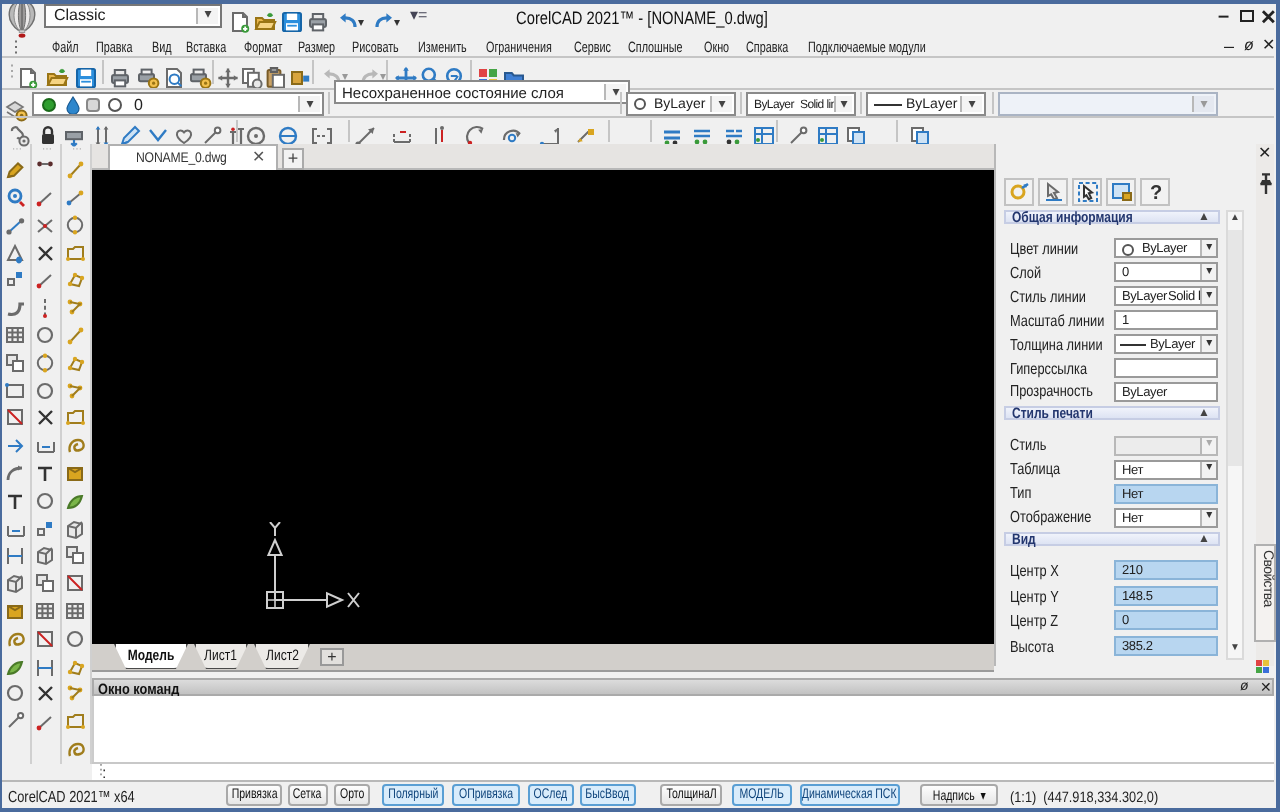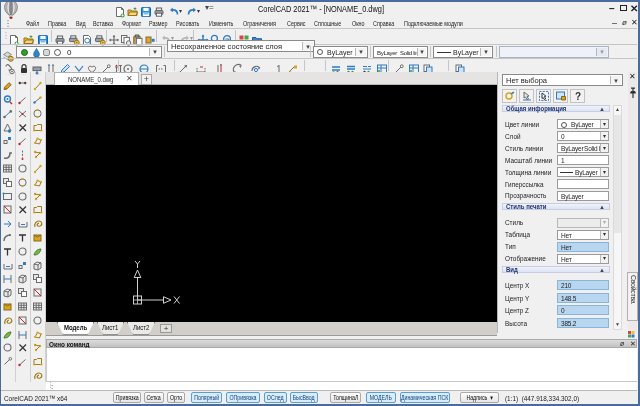--- a/index.html
+++ b/index.html
@@ -32,20 +32,21 @@
     <div class="abs" style="left:0;top:404px;width:640px;height:2px;background:#4a6b9d;z-index:50;"></div>
     <div class="abs" style="left:0;top:0;width:637px;height:15px;background:#f0f0f0;"></div>
     <div class="abs" style="left:3px;top:0px;"><svg class="ico" width="16" height="19" viewBox="0 0 16 19" style="">
         <path d="M8 .5C3.8.5 1.6 3.6 1.6 7.4c0 3.4 2.4 6.3 4.4 7.6h4c2-1.3 4.4-4.2 4.4-7.6C14.4 3.6 12.2.5 8 .5z" fill="#b9b9b9" stroke="#6f6f6f" stroke-width="0.7"></path>
         <path d="M8 0.5C5.4.5 4 3.8 4 7.8 4 11 5.4 14 6.6 15h2.8C10.6 14 12 11 12 7.8 12 3.8 10.6.5 8 .5z" fill="#eceaea" stroke="#8a8a8a" stroke-width="0.5"></path>
         <path d="M8 .5C6.9.5 6.2 3.8 6.2 7.8c0 3.2.7 6.2 1.3 7.2h1c.6-1 1.3-4 1.3-7.2C9.8 3.8 9.1.5 8 .5z" fill="#9c9a9a" stroke="#6f6f6f" stroke-width="0.5"></path>
         <path d="M8 .5v14.5" stroke="#5f5f5f" stroke-width="0.6"></path>
         <rect x="6.6" y="15" width="2.8" height="1.2" fill="#d0d0d0" stroke="#8a8a8a" stroke-width="0.4"></rect>
         <ellipse cx="8" cy="17.8" rx="1.7" ry="1.1" fill="#b01818"></ellipse>
       </svg></div>
+    <div class="combo" style="left:22px;top:2px;width:89px;height:12px;line-height:10px;padding-left:4px;border-color:#777;">Classic<span class="arr">▾</span></div>
     <div class="abs" style="left:114px;top:2px;"><svg class="ico" width="12" height="12" viewBox="0 0 12 12" style="">
         <path d="M2.5 1.5h5l2 2v7h-7z" fill="#fff" stroke="#6b6b6b"></path>
         <path d="M7.5 1.5v2h2" fill="none" stroke="#6b6b6b"></path>
         <circle cx="8.6" cy="9.4" r="2" fill="#3a9a3a"></circle>
         <path d="M8.6 8.3v2.2M7.5 9.4h2.2" stroke="#fff" stroke-width="0.9"></path>
       </svg></div>
     <div class="abs" style="left:127px;top:2px;"><svg class="ico" width="12" height="12" viewBox="0 0 12 12" style="">
         <path d="M1 9.5V4h3l1 1h5v4.5z" fill="#e8b64c" stroke="#9a7515"></path>
         <path d="M1 9.5l1.8-3.5h7.8L9 9.5z" fill="#f6d483" stroke="#9a7515"></path>
         <path d="M8 3.5V1.8m0 0l-1.2 1.2M8 1.8l1.2 1.2" stroke="#3a9a3a" stroke-width="1.1" fill="none"></path>
@@ -641,21 +642,20 @@
     <div class="abs" style="left:127px;top:261px;"><svg class="ico" width="54" height="46" viewBox="0 0 54 46" style="">
         <path d="M8 0l2.5 3L13 0M10.5 3v4" fill="none" stroke="#cfcfcf" stroke-width="1"></path>
         <path d="M10.5 9L7.2 16.5h6.6z" fill="none" stroke="#cfcfcf"></path>
         <path d="M10.5 16.5V39M10.5 39h26" fill="none" stroke="#cfcfcf"></path>
         <path d="M44 39l-7.5-3.3v6.6z" fill="none" stroke="#cfcfcf"></path>
         <rect x="6.5" y="35" width="8" height="8" fill="none" stroke="#cfcfcf"></rect>
         <path d="M6.5 39h8M10.5 35v8" stroke="#cfcfcf" stroke-width="0.8"></path>
         <path d="M47 35.5l5.5 7M52.5 35.5l-5.5 7" stroke="#cfcfcf" stroke-width="1"></path>
       </svg></div>
     <div class="abs" style="left:497px;top:72px;width:131px;height:261px;background:#f0f0f0;border-left:1px solid #b8b8b8;"></div>
-    <div class="combo" style="left:502px;top:74px;width:121px;height:12px;font-size:7.5px;line-height:11px;padding-left:3px;">Нет выбора<span class="arr">▾</span></div>
     <div class="abs" style="left:502px;top:89px;width:15px;height:14px;background:#f2f2f2;border:1px solid #c2c2c2;display:flex;align-items:center;justify-content:center;">
       <svg class="ico" width="12" height="12" viewBox="0 0 12 12" style="">
         <circle cx="5" cy="6" r="3" fill="none" stroke="#d9a520" stroke-width="1.5"></circle>
         <path d="M7 4l3-2" stroke="#2f7bc4" stroke-width="1.3"></path>
         <path d="M10 2l-2.3.3L9 4z" fill="#2f7bc4"></path>
       </svg>
     </div>
     <div class="abs" style="left:519px;top:89px;width:15px;height:14px;background:#f2f2f2;border:1px solid #c2c2c2;display:flex;align-items:center;justify-content:center;">
       <svg class="ico" width="12" height="12" viewBox="0 0 12 12" style="">
         <path d="M3 2l5 4-2 .5L7.5 9l-1.4.7-1.5-2.5L3 8z" fill="#e8e8e8" stroke="#6b6b6b"></path>

